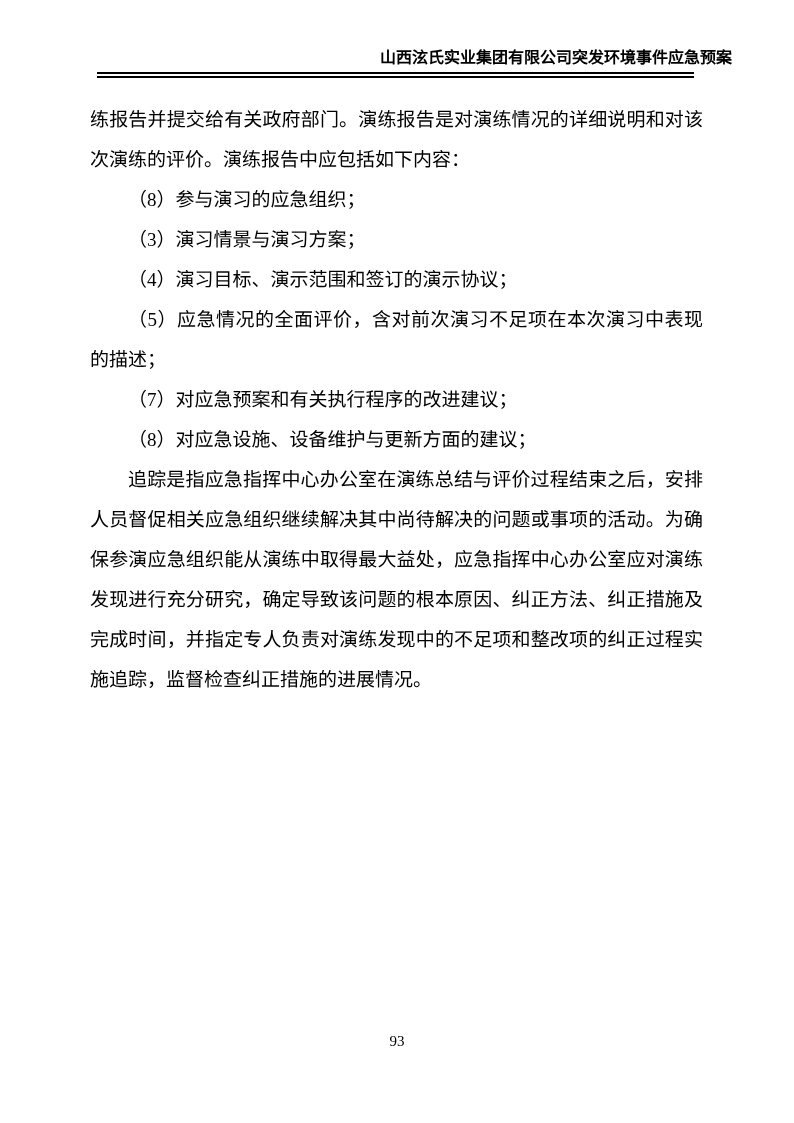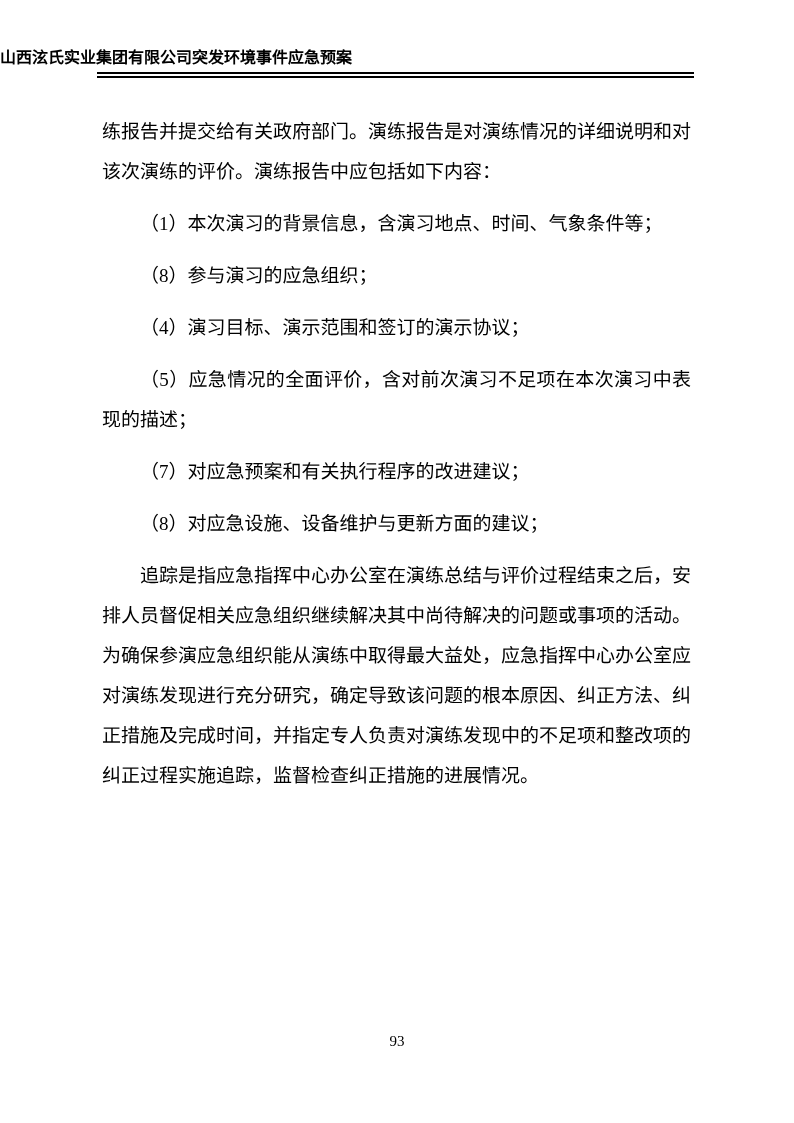--- a/index.html
+++ b/index.html
@@ -14,21 +14,21 @@
     background: #ffffff;
     color: #000000;
     font-family: "Liberation Serif", "DejaVu Serif", serif;
     overflow: hidden;
   }
   .header-title {
     position: absolute;
     top: 44px;
     left: 0;
     width: 732px;
-    text-align: left;
+    text-align: right;
     font-family: "Liberation Sans", "DejaVu Sans", sans-serif;
     font-weight: bold;
     font-size: 16px;
     letter-spacing: 0px;
     white-space: nowrap;
   }
   .header-rule {
     position: absolute;
     top: 72px;
     left: 97px;
@@ -42,21 +42,21 @@
     top: 100px;
     left: 90px;
     width: 613px;
     font-size: 19px;
     line-height: 40px;
     text-align: justify;
     text-justify: inter-character;
     word-break: break-all;
   }
   .para {
-    margin: 12px;
+    margin: 0;
   }
   .indent {
     text-indent: 38px;
   }
   .page-number {
     position: absolute;
     top: 1031px;
     left: 0;
     width: 794px;
     text-align: center;
@@ -69,22 +69,22 @@
 
 <div class="page">
 
   <div class="header-title">山西泫氏实业集团有限公司突发环境事件应急预案</div>
 
   <div class="header-rule"></div>
 
   <div class="body-text">
     <p class="para">练报告并提交给有关政府部门。演练报告是对演练情况的详细说明和对该次演练的评价。演练报告中应包括如下内容：</p>
 
-    <p class="para indent">（1）本次演习的背景信息，含演习地点、时间、气象条件等；</p>
     <p class="para indent">（8）参与演习的应急组织；</p>
+    <p class="para indent">（3）演习情景与演习方案；</p>
     <p class="para indent">（4）演习目标、演示范围和签订的演示协议；</p>
     <p class="para indent">（5）应急情况的全面评价，含对前次演习不足项在本次演习中表现的描述；</p>
     <p class="para indent">（7）对应急预案和有关执行程序的改进建议；</p>
     <p class="para indent">（8）对应急设施、设备维护与更新方面的建议；</p>
 
     <p class="para indent">追踪是指应急指挥中心办公室在演练总结与评价过程结束之后，安排人员督促相关应急组织继续解决其中尚待解决的问题或事项的活动。为确保参演应急组织能从演练中取得最大益处，应急指挥中心办公室应对演练发现进行充分研究，确定导致该问题的根本原因、纠正方法、纠正措施及完成时间，并指定专人负责对演练发现中的不足项和整改项的纠正过程实施追踪，监督检查纠正措施的进展情况。</p>
   </div>
 
   <div class="page-number">93</div>
 

